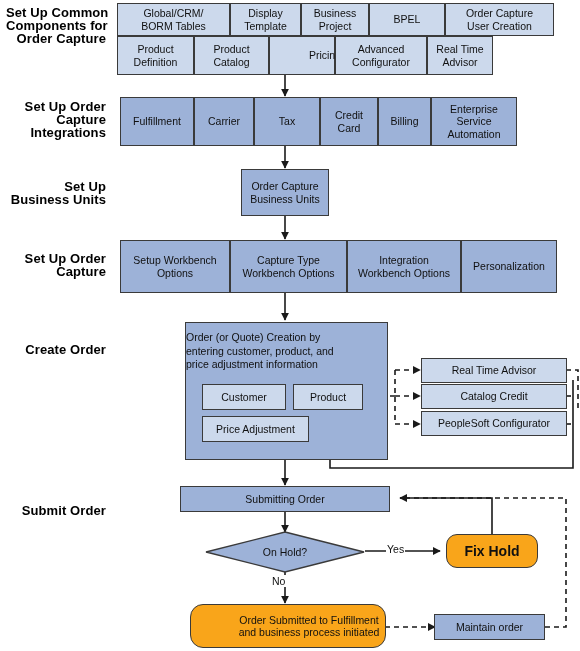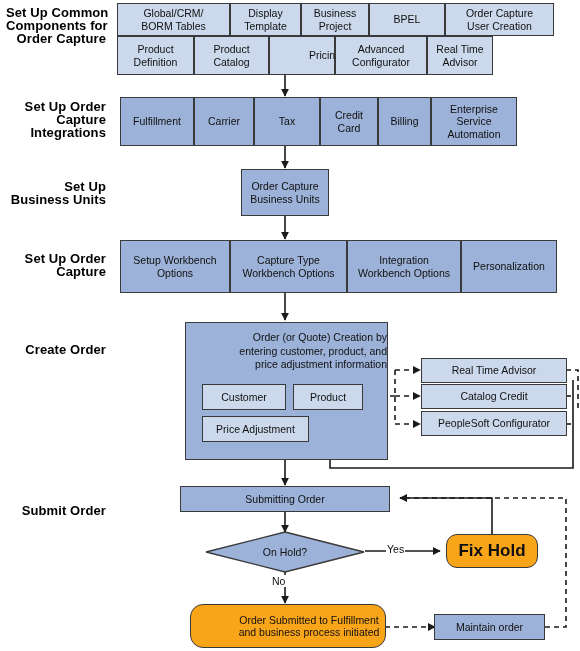--- a/index.html
+++ b/index.html
@@ -47,21 +47,21 @@
   
   .group-box{
     position:absolute;
     box-sizing:border-box;
     border:1.3px solid #3a3a3a;
     background:#9db2d8;
   }
   .group-title{
     position:absolute;
     left:0;right:0;
-    text-align:right;
+    text-align:left;
     font-size:10.5px;
     line-height:13.5px;
     color:#101010;
   }
   
   .diamond-wrap{ position:absolute; }
   .diamond-wrap svg{ display:block; }
   .diamond-text{
     position:absolute;
     left:0;right:0;top:0;bottom:0;
@@ -220,20 +220,20 @@
   <div class="diamond-wrap" style="left:205px; top:531px; width:160px; height:42px;">
     <svg width="160" height="42" viewBox="0 0 160 42">
       <polygon points="80,1 159,21 80,41 1,21" fill="#9db2d8" stroke="#3a3a3a" stroke-width="1.3"></polygon>
     </svg>
     <div class="diamond-text">On Hold?</div>
   </div>
 
   <div class="edge-label" style="left:386px; top:543px;">Yes</div>
   <div class="edge-label" style="left:271px; top:575px;">No</div>
 
-  <div class="node fill-orange rounded-sm" style="left:446px; top:534px; width:92px; height:34px; font-weight:bold; font-size:17px;">Fix Hold</div>
+  <div class="node fill-orange rounded-sm" style="left:446px; top:534px; width:92px; height:34px; font-weight:bold; font-size:14px;">Fix Hold</div>
 
   <div class="node fill-orange rounded" style="left:190px; top:604px; width:196px; height:44px; white-space:pre;">Order Submitted to Fulfillment
 and business process initiated</div>
 
   <div class="node fill-mid" style="left:434px; top:614px; width:111px; height:26px;">Maintain order</div>
 
 </div>
 
 </body></html>

